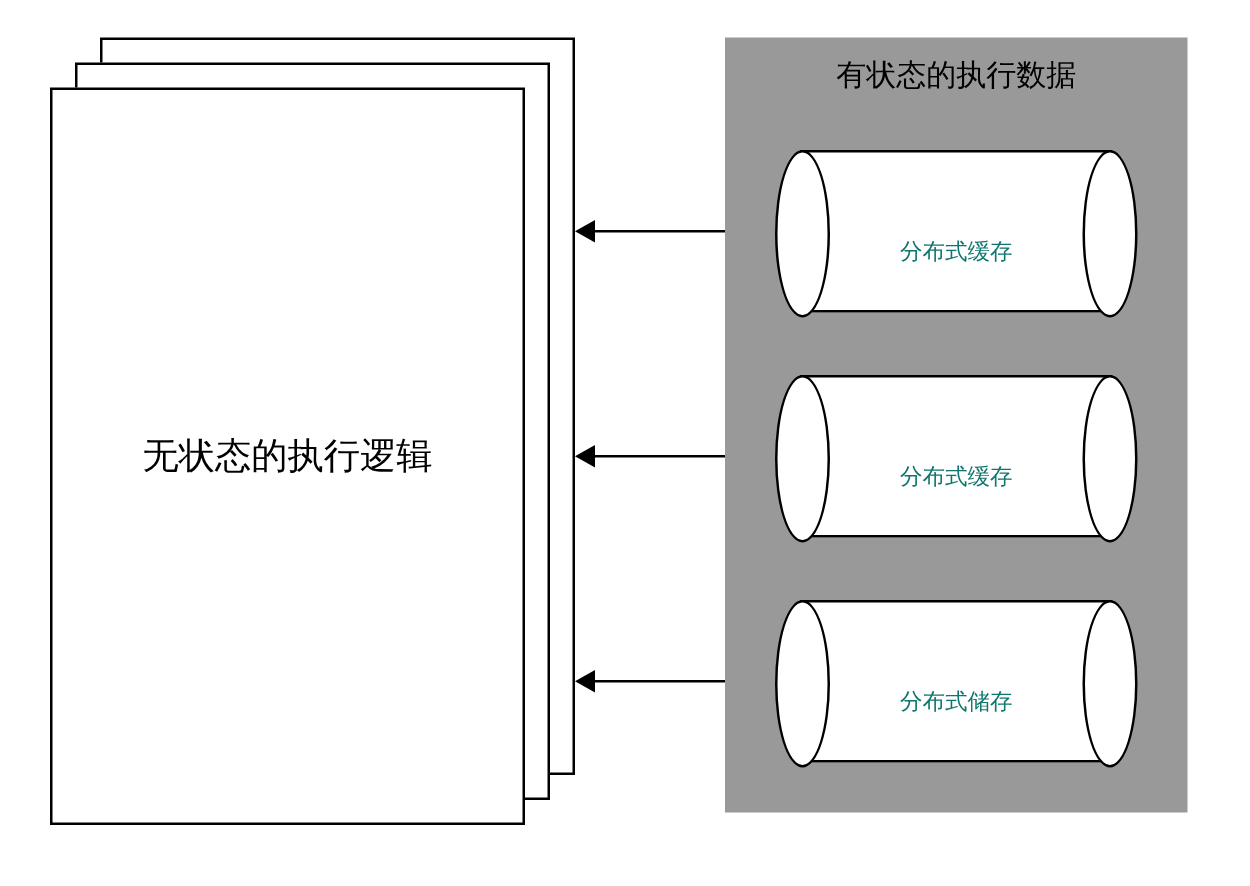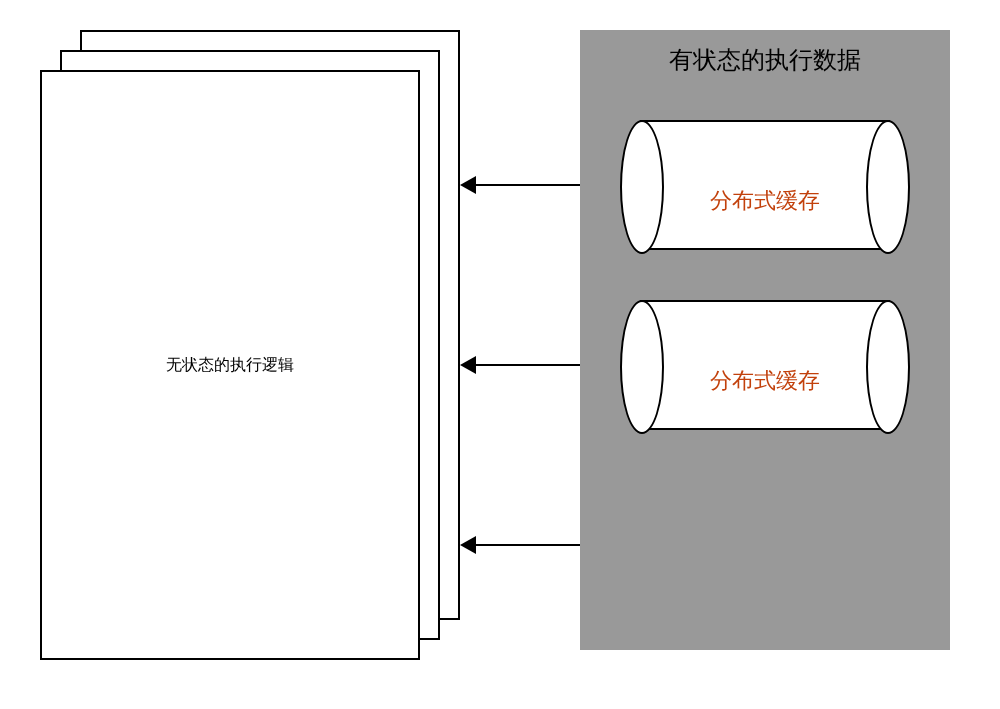--- a/index.html
+++ b/index.html
@@ -40,21 +40,21 @@
       top: 20px;
     }
     .rect-front {
       left: 0;
       top: 40px;
       display: flex;
       align-items: center;
       justify-content: center;
     }
     .rect-label {
-      font-size: 16px;
+      font-size: 29px;
       color: #000000;
       text-align: center;
     }
     .right-container {
       position: absolute;
       left: 580px;
       top: 30px;
       width: 370px;
       height: 620px;
       background: #999999;
@@ -91,22 +91,22 @@
       border-radius: 50%;
       top: -2px;
     }
     .cylinder::before {
       left: -20px;
     }
     .cylinder::after {
       right: -20px;
     }
     .cylinder-label {
-      font-size: 22px;
-      color: #c2410c;
+      font-size: 18px;
+      color: #0f766e;
       z-index: 1;
       position: relative;
       margin-top: 32px;
     }
     .cyl1 { top: 90px; }
     .cyl2 { top: 270px; }
     .cyl3 { top: 450px; }
     .arrow {
       position: absolute;
       left: 462px;
@@ -159,15 +159,18 @@
     <div class="right-title">有状态的执行数据</div>
 
     <div class="cylinder cyl1">
       <div class="cylinder-label">分布式缓存</div>
     </div>
 
     <div class="cylinder cyl2">
       <div class="cylinder-label">分布式缓存</div>
     </div>
 
+    <div class="cylinder cyl3">
+      <div class="cylinder-label">分布式储存</div>
+    </div>
   </div>
 
 </div>
 
 </body></html>

